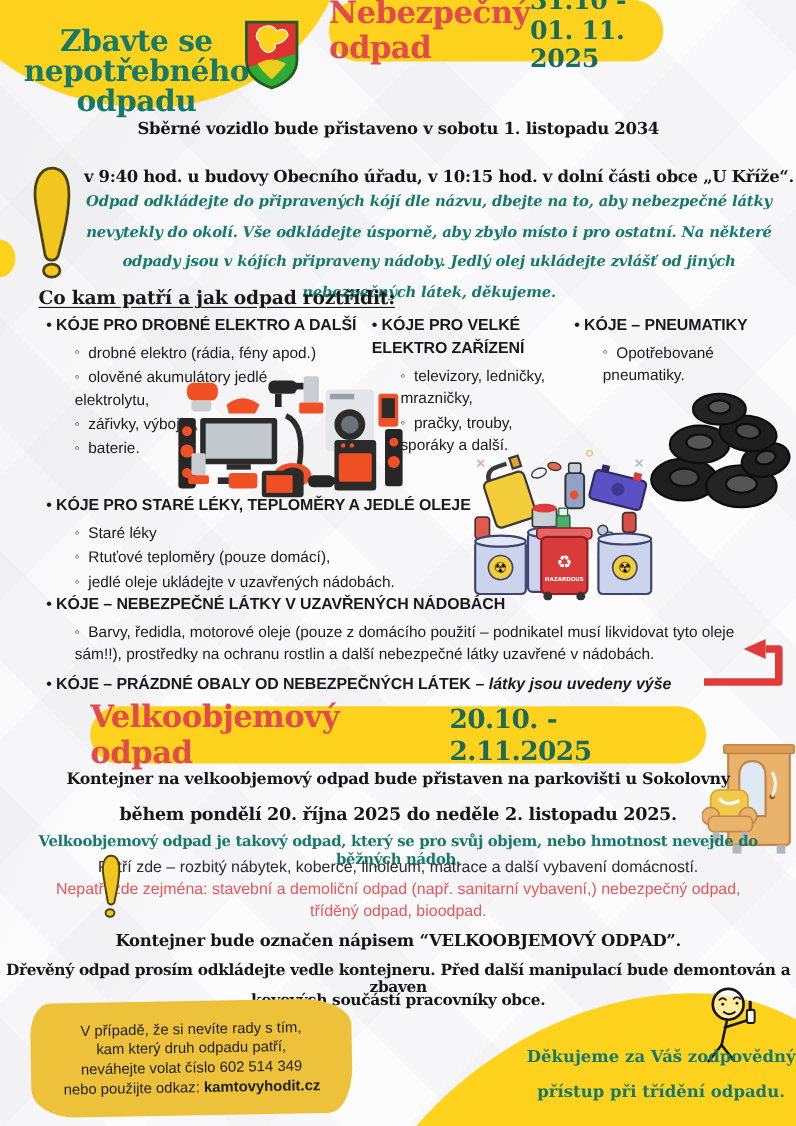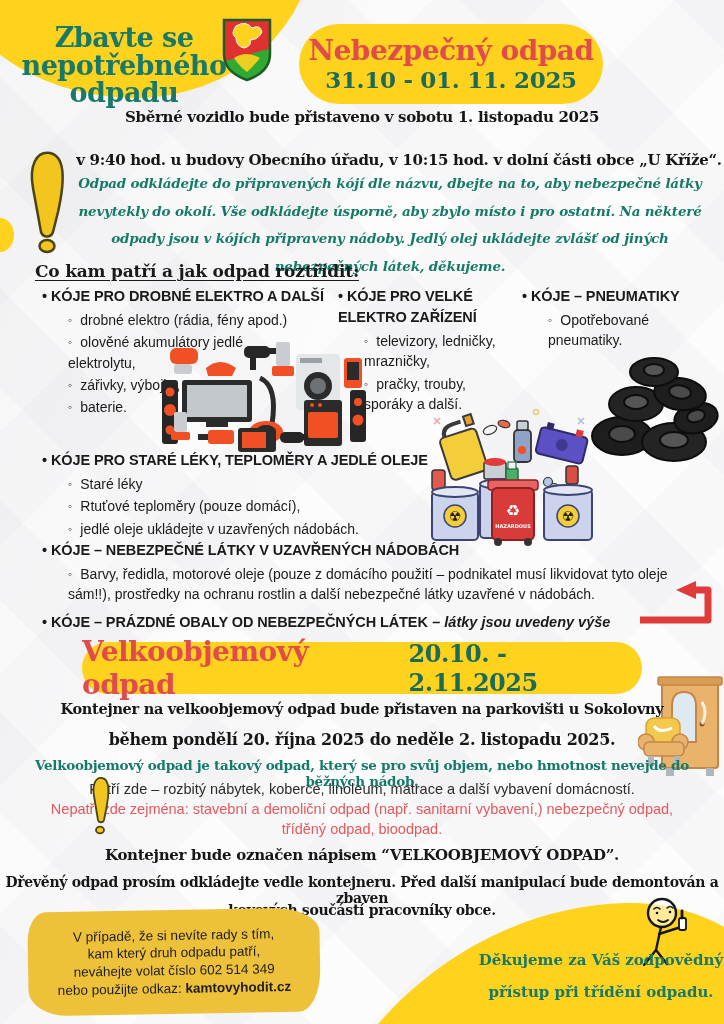--- a/index.html
+++ b/index.html
@@ -16,22 +16,22 @@
   .serif{font-family:"DejaVu Serif",serif;font-weight:700;}
   .center{text-align:center;}
   
   .blob-topleft{
     left:-58px;top:-70px;width:372px;height:168px;background:#FFD21E;
     border-radius:0 0 48% 52% / 0 0 95% 90%;
   }
   .blob-crescent{left:-14px;top:218px;width:28px;height:34px;background:#FFD21E;border-radius:50%;}
   .blob-title{left:16px;top:24px;width:216px;line-height:1.02;font-size:27px;color:#187968;letter-spacing:-0.5px;}
   .badge{
-    left:299px;top:24px;width:304px;height:80px;background:#FFD21E;border-radius:42px;
-    display:flex;flex-direction:column;align-items:center;justify-content:center;line-height:1.15;
+    left:299px;top:0;width:304px;height:56px;background:#FFD21E;border-radius:42px;
+    display:flex;flex-direction:row;align-items:center;justify-content:center;line-height:1.15;
   }
   .badge-title{font-size:28px;color:#E14B4B;letter-spacing:-0.5px;}
   .badge-dates{font-size:23px;color:#1B6B58;letter-spacing:-0.3px;}
   .intro-line{left:0;width:724px;font-size:15px;letter-spacing:-0.3px;color:#161616;}
   .intro1{top:108px;}
   .intro2{top:151px;padding-left:37px;}
   .notice{left:70px;top:170px;width:640px;font-size:13.5px;line-height:2.05;letter-spacing:-0.2px;color:#157A68;font-style:italic;}
   
   .sort-heading{left:35px;top:261px;font-size:17px;font-weight:700;text-decoration:underline;text-underline-offset:3px;letter-spacing:-0.2px;font-family:"DejaVu Serif",serif;}
   .cat{line-height:1.45;}
@@ -91,21 +91,21 @@
       <path d="M12,40 q12 -8 26 0 q-8 10 -13 14 q-8 -6 -13 -14" fill="#ffd21e" opacity="0.9"></path>
     </g>
     <path d="M2,2 H48 V36 Q48 54 25 62 Q2 54 2 36 Z" fill="none" stroke="#1f5c22" stroke-width="2.5"></path>
   </svg>
 
   <div class="abs badge serif">
     <div class="badge-title">Nebezpečný odpad</div>
     <div class="badge-dates">31.10 - 01. 11. 2025</div>
   </div>
 
-  <div class="abs intro-line intro1 serif center">Sběrné vozidlo bude přistaveno v sobotu 1. listopadu 2025</div>
+  <div class="abs intro-line intro1 serif center">Sběrné vozidlo bude přistaveno v sobotu 1. listopadu 2034</div>
   <div class="abs intro-line intro2 serif center">v 9:40 hod. u budovy Obecního úřadu, v 10:15 hod. v dolní části obce „U Kříže“.</div>
 
   <svg class="abs" style="left:20px;top:150px" width="56" height="104" viewBox="0 0 56 104">
     <path d="M30,3 C44,6 46,26 38,62 L33,82 C31,88 23,88 21,82 L13,38 C9,16 16,1 30,3 Z" fill="#F2C61F" stroke="#4a4413" stroke-width="2.5"></path>
     <ellipse cx="27" cy="96" rx="7.5" ry="6" fill="#F2C61F" stroke="#4a4413" stroke-width="2.5"></ellipse>
   </svg>
 
   <div class="abs notice serif center">Odpad odkládejte do připravených kójí dle názvu, dbejte na to, aby nebezpečné látky nevytekly do okolí.  Vše odkládejte úsporně, aby zbylo místo i pro ostatní. Na některé odpady jsou v kójích připraveny nádoby. Jedlý olej ukládejte zvlášť od jiných nebezpečných látek, děkujeme.</div>
 
   <div class="abs sort-heading">Co kam patří a jak odpad roztřídit:</div>

